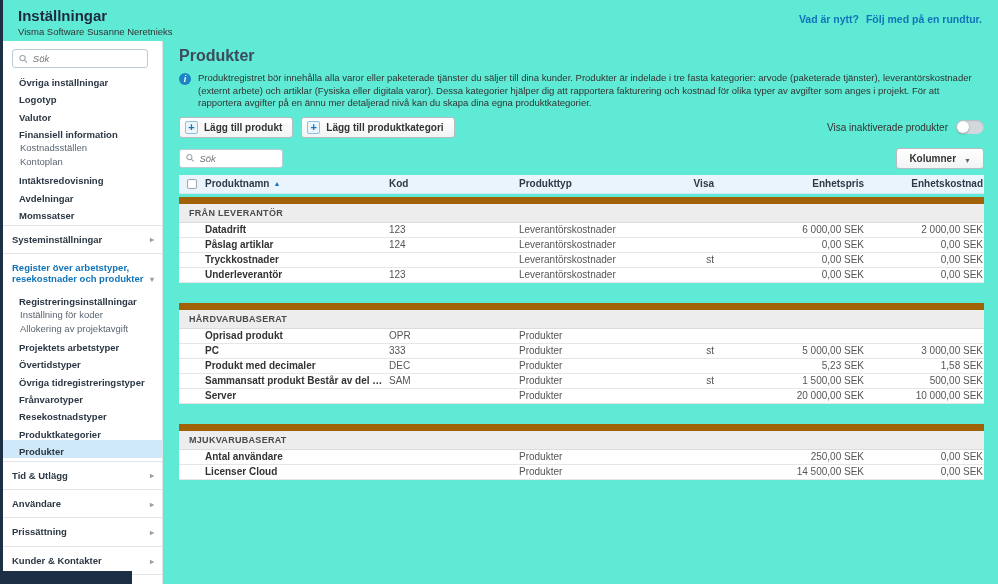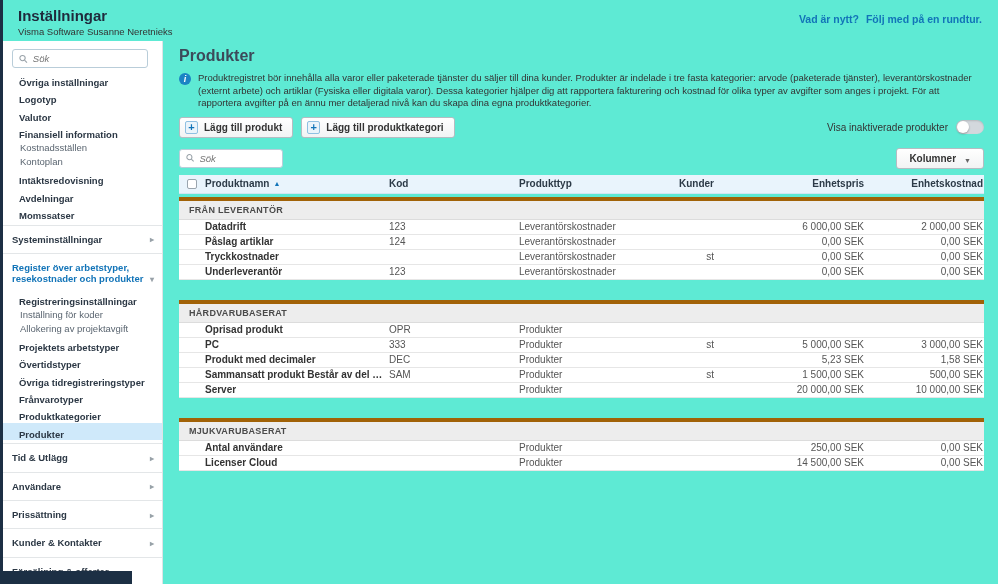--- a/index.html
+++ b/index.html
@@ -49,21 +49,21 @@
   .col-btn { margin-left: auto; display: inline-flex; align-items: flex-end; gap: 8px; border: 1px solid #b6bcc2; background: linear-gradient(#fff, #f2f3f4); border-radius: 3px; padding: 4px 12px; font-size: 10px; font-weight: bold; color: #333; cursor: pointer; font-family: inherit; }
   .col-btn .chev { font-size: 7px; color: #666; }
 
   
   .trow { display: grid; grid-template-columns: 26px 184px 130px 136px 60px 150px 1fr; align-items: center; }
   .thead { background: var(--table-header-bg, #e9f4fc); font-size: 10px; font-weight: bold; color: #2c3a47; height: 19px; border-bottom: 1px solid #d2e6f4; }
   .cell { overflow: hidden; white-space: nowrap; text-overflow: ellipsis; padding-right: 6px; }
   .cell.enhet, .cell.pris, .cell.kostnad { text-align: right; padding-right: 1px; }
   .cb { width: 10px; height: 10px; border: 1px solid #9aa5ae; border-radius: 2px; background: #fff; margin-left: 8px; cursor: pointer; }
   .sort { color: var(--accent, #1274b8); font-size: 7px; margin-left: 4px; vertical-align: 1px; }
-  .group-header { background: #ededed; border-top: 4px solid #a16207; border-bottom: 1px solid #dcdcdc; font-size: 9px; font-weight: bold; color: #4a4a4a; padding: 4px 8px 4px 10px; margin-top: 20px; letter-spacing: .3px; }
+  .group-header { background: #ededed; border-top: 7px solid #a16207; border-bottom: 1px solid #dcdcdc; font-size: 9px; font-weight: bold; color: #4a4a4a; padding: 4px 8px 4px 10px; margin-top: 20px; letter-spacing: .3px; }
   .group-header.first { margin-top: 3px; }
   .trow.data { height: 15px; border-bottom: 1px solid #e6e6e6; font-size: 10px; color: #555; background: #fff; cursor: pointer; }
   .trow.data .cell.name { font-weight: bold; color: #333; }
 </style>
 </head>
 <body>
 
 <div class="page">
 
   <div class="hdr">
@@ -107,20 +107,21 @@
             <span>Register över arbetstyper, resekostnader och produkter</span>
             <span class="chev">▾</span>
           </div>
           <div class="sb-item main"><span>Registreringsinställningar</span></div>
           <div class="sb-item sub"><span>Inställning för koder</span></div>
           <div class="sb-item sub"><span>Allokering av projektavgift</span></div>
           <div class="sb-item main"><span>Projektets arbetstyper</span></div>
           <div class="sb-item main"><span>Övertidstyper</span></div>
           <div class="sb-item main"><span>Övriga tidregistreringstyper</span></div>
           <div class="sb-item main"><span>Frånvarotyper</span></div>
+          <div class="sb-item main"><span>Resekostnadstyper</span></div>
           <div class="sb-item main"><span>Produktkategorier</span></div>
           <div class="sb-item main selected"><span>Produkter</span></div>
           <div class="sb-divider"></div>
           <div class="sb-item expand">
             <span>Tid &amp; Utlägg</span>
             <span class="chev">▸</span>
           </div>
           <div class="sb-divider"></div>
           <div class="sb-item expand">
             <span>Användare</span>
@@ -183,21 +184,21 @@
         </button>
       </div>
 
       <div class="trow thead">
         <div class="cell">
             <div class="cb"></div>
           </div>
         <div class="cell name"><span>Produktnamn</span><span class="sort">▲</span></div>
         <div class="cell">Kod</div>
         <div class="cell">Produkttyp</div>
-        <div class="cell enhet">Kunder</div>
+        <div class="cell enhet">Visa</div>
         <div class="cell pris">Enhetspris</div>
         <div class="cell kostnad">Enhetskostnad</div>
       </div>
 
       <div id="table-body">
           <div class="group-header first">FRÅN LEVERANTÖR</div>
           <div class="trow data">
             <div class="cell checkbox"></div>
             <div class="cell name">Datadrift</div>
             <div class="cell kod">123</div>

